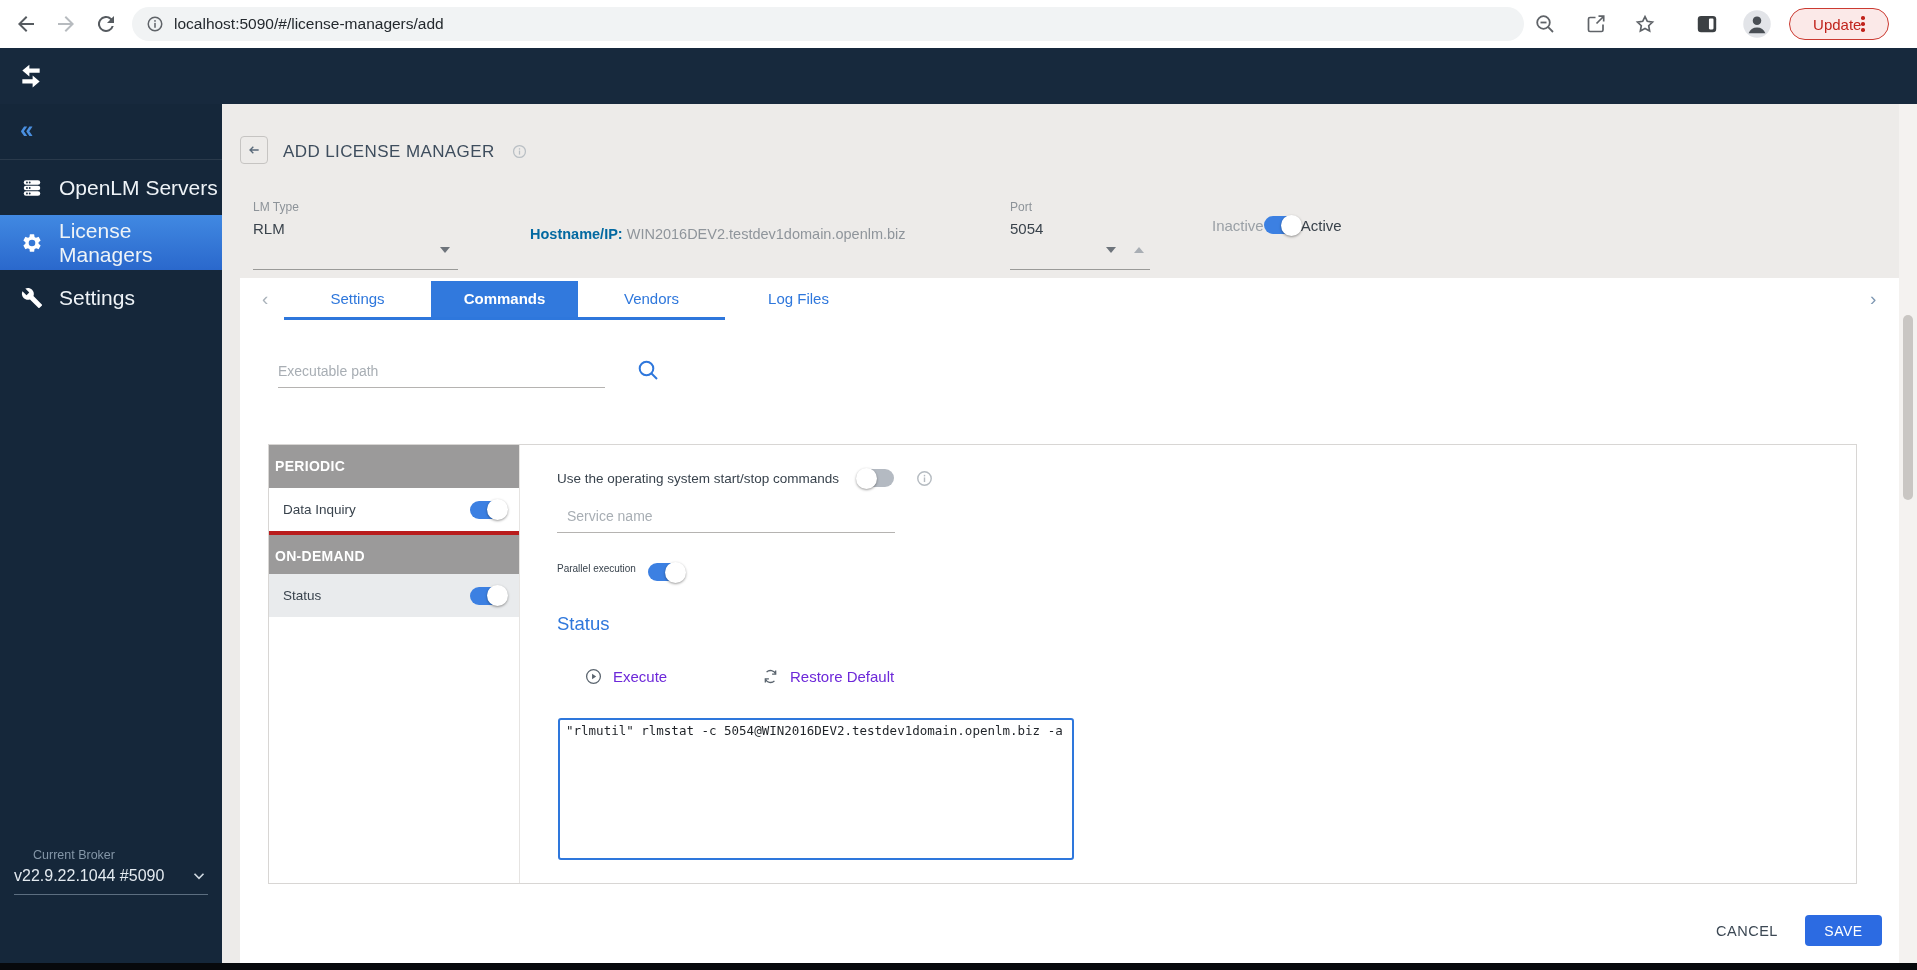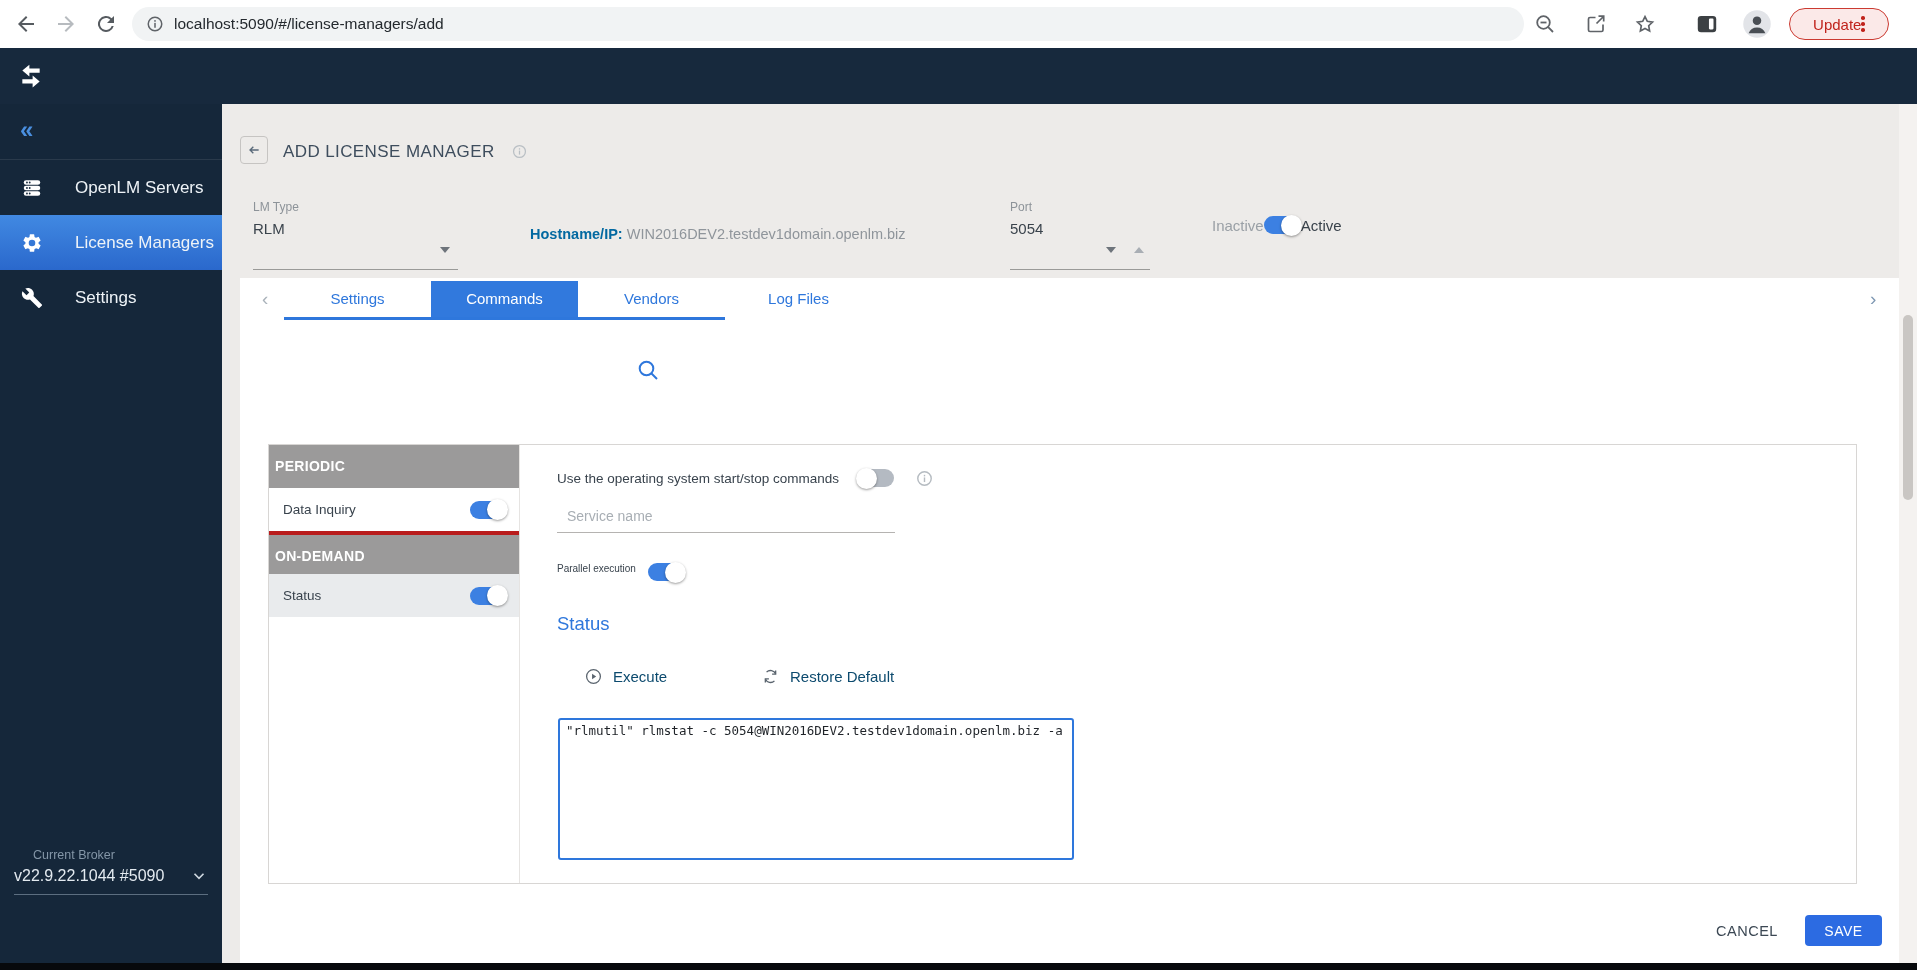--- a/index.html
+++ b/index.html
@@ -24,21 +24,21 @@
   .dots3 i{width:3.5px;height:3.5px;border-radius:50%;background:var(--update-red)}
 
   
   .app-header{position:absolute;left:0;top:48px;width:1917px;height:56px;background:var(--navy-header)}
   .app-logo{position:absolute;left:18px;top:15px;width:26px;height:26px}
   .app-title{position:absolute;left:56px;top:0;line-height:56px;color:#fff;font-size:19px;font-weight:700;letter-spacing:.2px}
 
   
   .sidebar{position:absolute;left:0;top:104px;width:222px;height:859px;background:var(--navy)}
   .collapse-row{height:56px;line-height:52px;padding-left:20px;border-bottom:1px solid rgba(255,255,255,.09);color:#4a8fdf;font-size:24px;font-weight:700;cursor:pointer}
-  .nav-item{height:55px;display:flex;align-items:center;padding-left:21px;gap:32px;color:#eef3f7;font-size:17px;cursor:pointer}
+  .nav-item{height:55px;display:flex;align-items:center;padding-left:21px;gap:16px;color:#eef3f7;font-size:21px;cursor:pointer}
   .nav-item.active{background:linear-gradient(180deg,#4189e2,#2a68cc)}
   .nav-item svg{width:22px;height:22px;flex:none}
   .broker{position:absolute;left:14px;top:744px;width:194px;border-bottom:1px solid #5c6e80;padding-bottom:9px}
   .broker-label{padding-left:19px;font-size:12.5px;color:#8496a7}
   .broker-row{margin-top:5px;display:flex;align-items:center;justify-content:space-between;color:#e3eaf0;font-size:16px}
   .broker-row svg{width:18px;height:18px}
 
   
   .main{position:absolute;left:222px;top:104px;width:1695px;height:859px;background:var(--page-bg)}
   .back-btn{position:absolute;left:18px;top:32px;width:28px;height:28px;border:1px solid #c6c4c2;border-radius:4px;background:transparent;cursor:pointer}
@@ -62,42 +62,42 @@
   .tgl::after{content:"";position:absolute;top:-1.5px;left:-1px;width:21px;height:21px;border-radius:50%;background:#fff;box-shadow:0 1px 2.5px rgba(0,0,0,.4)}
   .tgl.on{background:var(--toggle-on)}
   .tgl.on::after{left:auto;right:-1px}
 
   
   .card{position:absolute;left:18px;top:174px;width:1659px;height:685px;background:#fff}
   .chev{position:absolute;top:10px;font-size:19px;cursor:pointer}
   .chev-left{left:22px;color:#a9b2ba}
   .chev-right{left:1630px;color:#7f98b3}
   .tab{position:absolute;top:3px;height:36px;width:147px;line-height:36px;text-align:center;font-size:15px;color:var(--accent);cursor:pointer}
-  .tab.active{background:#3179dd;color:#fff;font-weight:400}
+  .tab.active{background:#3179dd;color:#fff;font-weight:700}
   .tab-underline{position:absolute;left:44px;top:39px;width:441px;height:3px;background:var(--accent)}
 
   input{background:transparent;border:none;outline:none;font-family:"Liberation Sans",sans-serif}
   .uinput{border-bottom:1px solid #b5b3b1;font-size:14px;color:#3e4854}
   .uinput::placeholder{color:#a8aeb4}
   .exec-input{position:absolute;left:38px;top:76px;width:327px;height:34px}
   .search-icon{position:absolute;left:396px;top:80px;width:24px;height:24px;cursor:pointer}
 
   .panel{position:absolute;left:28px;top:166px;width:1589px;height:440px;border:1px solid #d8d6d4}
   .leftcol{position:absolute;left:0;top:0;width:251px;height:438px;border-right:1px solid #e6e4e2}
   .lc-header{height:43px;line-height:43px;background:var(--gray-header);color:#fff;font-size:14px;font-weight:700;letter-spacing:.3px;padding-left:6px}
   .lc-header.gap{border-top:4px solid #b91c1c}
   .lc-row{height:43px;display:flex;align-items:center;justify-content:space-between;padding:0 12px 0 14px;font-size:13.5px;color:#39434d;cursor:pointer}
   .lc-row.selected{background:#e9ebed}
 
   .oscmd-row{position:absolute;left:288px;top:24px;display:flex;align-items:center;gap:18px;font-size:13.5px;color:#39434d}
   .oscmd-row .info{width:17px;height:17px;margin-left:4px}
   .service-input{position:absolute;left:288px;top:54px;width:338px;height:34px;padding-left:10px}
   .parallel-row{position:absolute;left:288px;top:118px;display:flex;align-items:flex-start;gap:12px;font-size:10px;color:#39434d}
   .section-title{position:absolute;left:288px;top:168px;font-size:18.5px;color:var(--accent);font-weight:500}
-  .cmd-btn{position:absolute;top:222px;display:flex;align-items:center;gap:10px;font-size:15px;color:#0c4a6e;background:transparent;border:none;cursor:pointer;font-family:"Liberation Sans",sans-serif}
+  .cmd-btn{position:absolute;top:222px;display:flex;align-items:center;gap:10px;font-size:15px;color:#6d28d9;background:transparent;border:none;cursor:pointer;font-family:"Liberation Sans",sans-serif}
   .cmd-btn svg{width:19px;height:19px}
   .exec-btn{left:315px}
   .restore-btn{left:492px}
   .cmd-textarea{position:absolute;left:289px;top:273px;width:516px;height:142px;border:2px solid var(--accent);border-radius:3px;padding:3px 6px;font-family:"DejaVu Sans Mono",monospace;font-size:12.5px;line-height:1.3;color:#1f2328;resize:none;outline:none;background:#fff}
 
   .footer-cancel{position:absolute;left:1462px;top:638px;width:90px;height:30px;background:transparent;border:none;font-size:14.5px;color:#3c4854;letter-spacing:.5px;cursor:pointer;font-family:"Liberation Sans",sans-serif}
   .footer-save{position:absolute;left:1565px;top:637px;width:77px;height:31px;background:var(--save-bg);border:none;border-radius:4px;color:#fff;font-size:14px;letter-spacing:.5px;cursor:pointer;font-family:"Liberation Sans",sans-serif}
 
   .scrollbar{position:absolute;left:1899px;top:104px;width:18px;height:859px;background:#f4f2f0}
   .scroll-thumb{position:absolute;left:4px;top:211px;width:10px;height:185px;border-radius:5px;background:#c9c6c3}
@@ -267,20 +267,21 @@
 
     <div class="card">
       <span class="chev chev-left">‹</span>
       <div class="tab" style="left:44px">Settings</div>
       <div class="tab active" style="left:191px">Commands</div>
       <div class="tab" style="left:338px">Vendors</div>
       <div class="tab" style="left:485px">Log Files</div>
       <div class="tab-underline"></div>
       <span class="chev chev-right">›</span>
 
+      <input class="uinput exec-input" placeholder="Executable path" style="">
       <span class="search-icon">
         <svg viewBox="0 0 24 24" fill="none" stroke="#2e77dc" stroke-width="2">
             <circle cx="10.5" cy="10.5" r="6.8"></circle>
             <line x1="15.5" y1="15.5" x2="21" y2="21"></line>
           </svg>
       </span>
 
       <div class="panel">
         <div class="leftcol">
           <div class="lc-header">PERIODIC</div>

